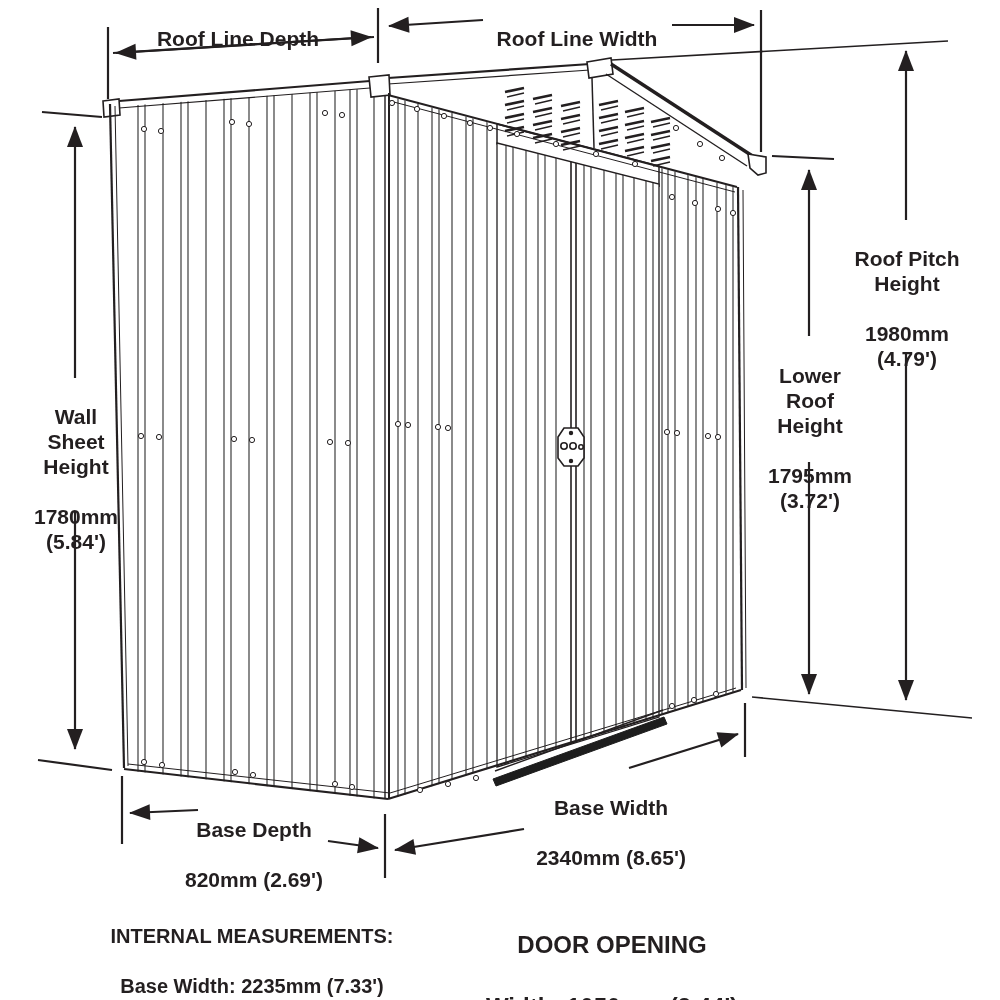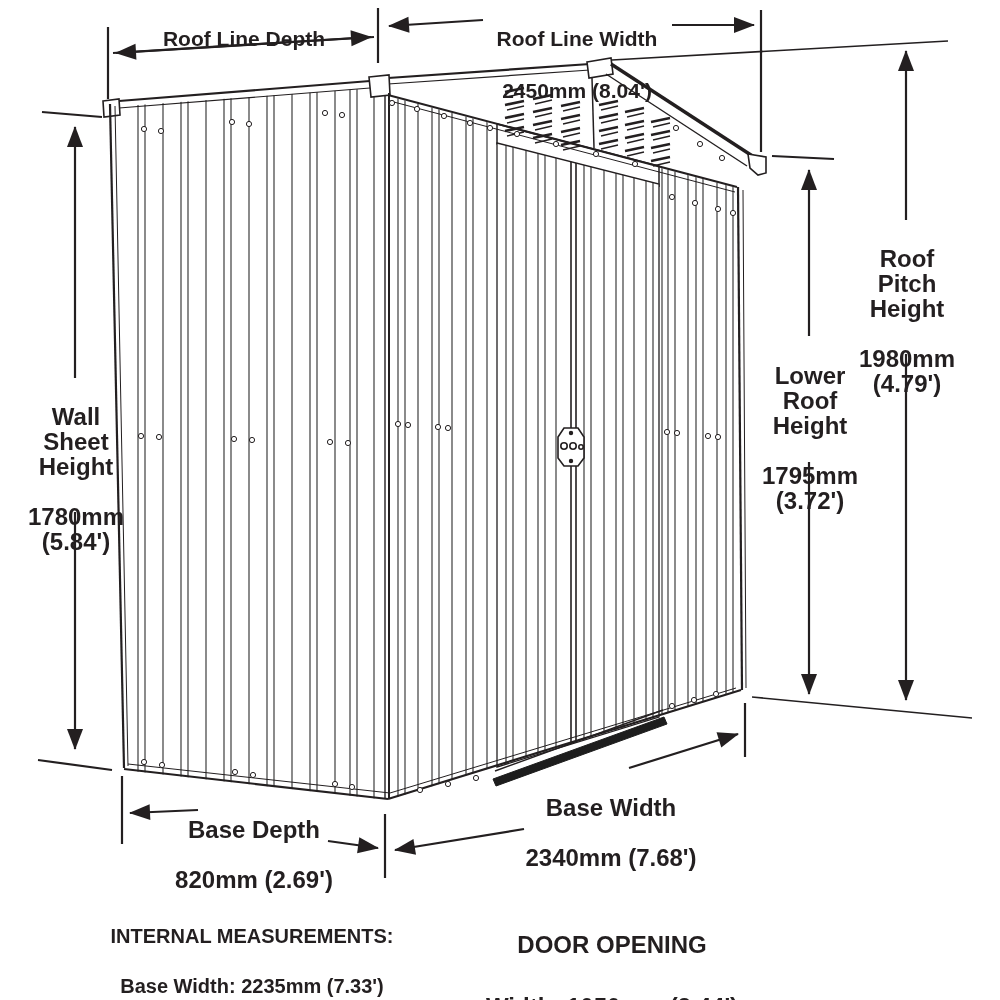--- a/index.html
+++ b/index.html
@@ -3,21 +3,21 @@
 <meta charset="utf-8">
 <style>
   html,body{margin:0;padding:0;background:#ffffff;}
   #stage{position:relative;width:1000px;height:1000px;background:#ffffff;overflow:hidden;
          font-family:"Liberation Sans","DejaVu Sans",sans-serif;color:#231f20;}
   svg{position:absolute;left:0;top:0;}
   .lbl{position:absolute;transform:translateX(-50%);text-align:center;font-weight:bold;
        color:#231f20;white-space:pre-line;}
   .lbl .val{white-space:pre-line;}
   .f21{font-size:21px;line-height:26px;}
-  .f21t{font-size:24px;line-height:25px;}
+  .f21t{font-size:21px;line-height:25px;}
   .f20{font-size:20px;line-height:25px;}
   .f24{font-size:24px;line-height:31px;}
 </style>
 </head>
 <body>
 
 <div id="stage">
 
 <svg width="1000" height="1000" viewBox="0 0 1000 1000">
   <defs>
@@ -320,27 +320,26 @@
     </g>
 
     <g>
       <line x1="745" y1="703" x2="745" y2="757"></line>
       <line x1="524" y1="829" x2="395" y2="850" marker-end="url(#arr)"></line>
       <line x1="629" y1="768" x2="738" y2="734" marker-end="url(#arr)"></line>
     </g>
   </g>
 </svg>
 
-<div class="lbl f21" style="left:244px;top:0px;">
+<div class="lbl f21" style="left:238px;top:0px;">
   <div>Roof Line Depth</div>
 </div>
 
 <div class="lbl f21" style="left:577px;top:0px;text-align:center;">
   <div>Roof Line Width</div>
-  <div class="val">2450mm (8.04')</div>
 </div>
 
 <div class="lbl f21t" style="left:76px;top:379px;width:104px;">
   <div>Wall Sheet Height</div>
   <div class="val">1780mm (5.84')</div>
 </div>
 
 <div class="lbl f21t" style="left:810px;top:338px;width:110px;">
   <div>Lower Roof Height</div>
   <div class="val">1795mm (3.72')</div>
@@ -351,21 +350,21 @@
   <div class="val">1980mm (4.79')</div>
 </div>
 
 <div class="lbl f21t" style="left:254px;top:792px;">
   <div>Base Depth</div>
   <div class="val">820mm (2.69')</div>
 </div>
 
 <div class="lbl f21t" style="left:611px;top:770px;">
   <div>Base Width</div>
-  <div class="val">2340mm (7.68')</div>
+  <div class="val">2340mm (8.65')</div>
 </div>
 
 <div class="lbl f20" style="left:252px;top:899px;width:340px;">
   <div>INTERNAL MEASUREMENTS:</div>
   <div>Base Width: 2235mm (7.33')</div>
   
   
 </div>
 
 <div class="lbl f24" style="left:612px;top:898px;width:340px;">

